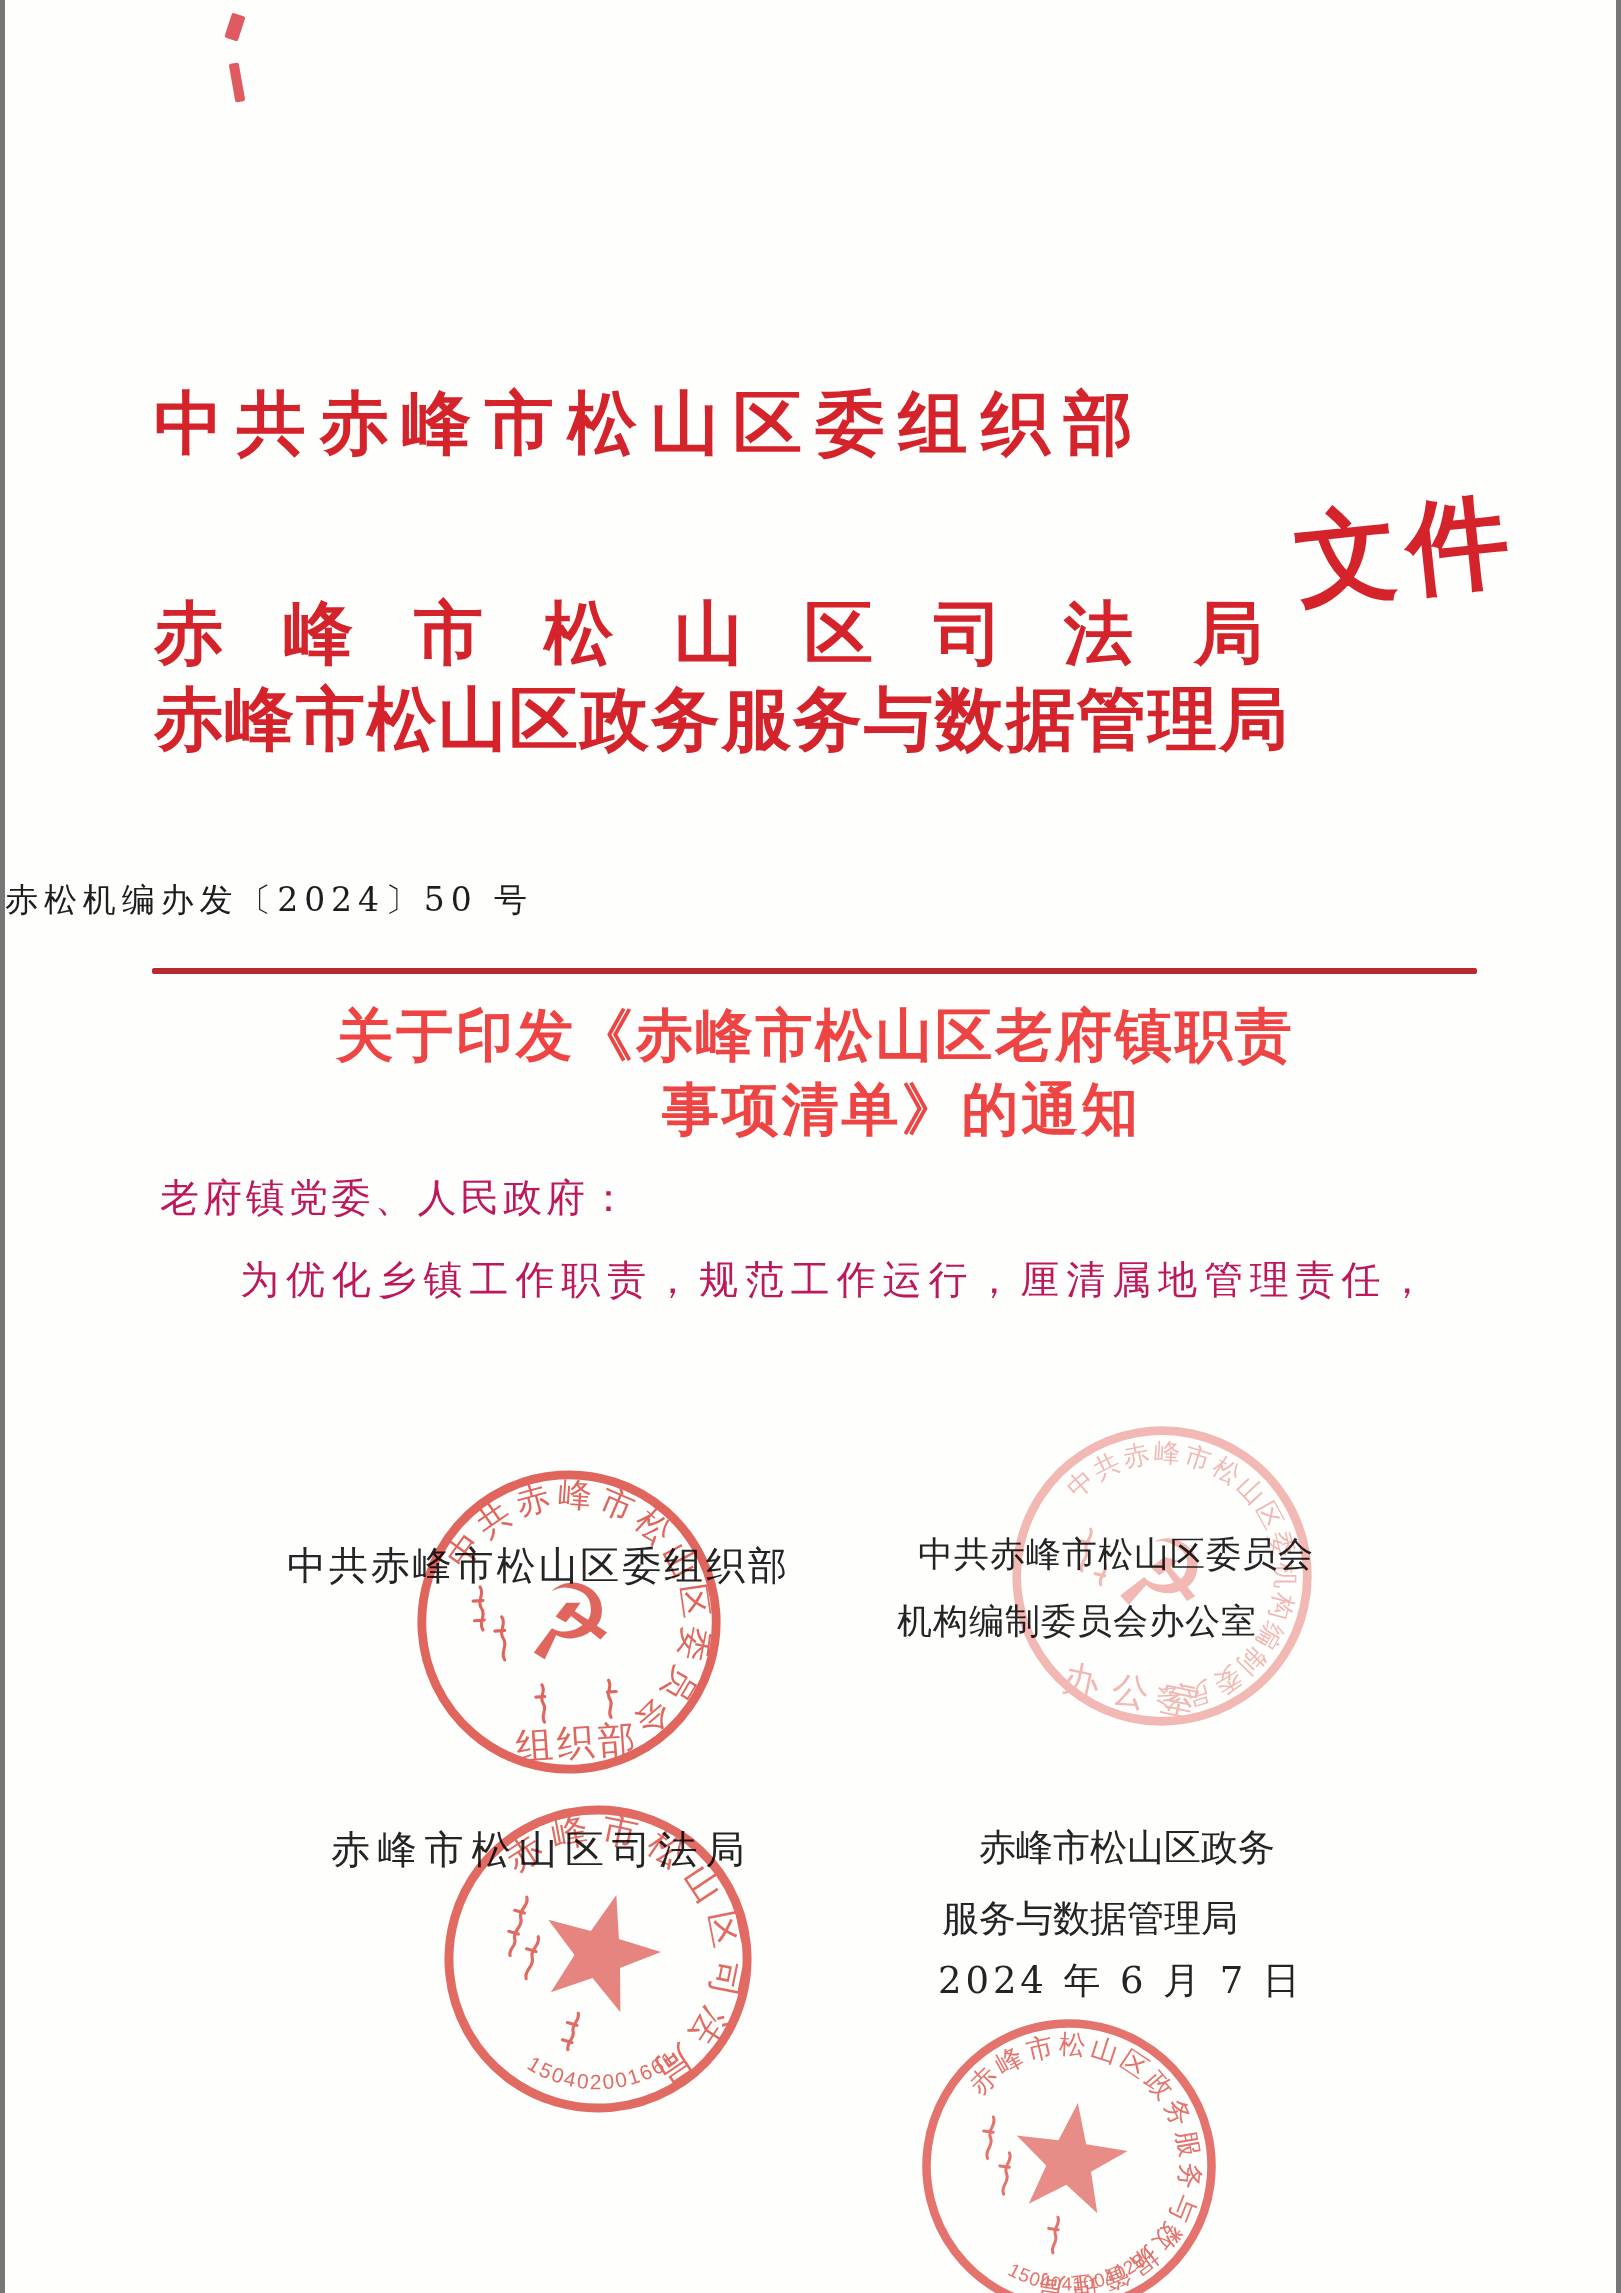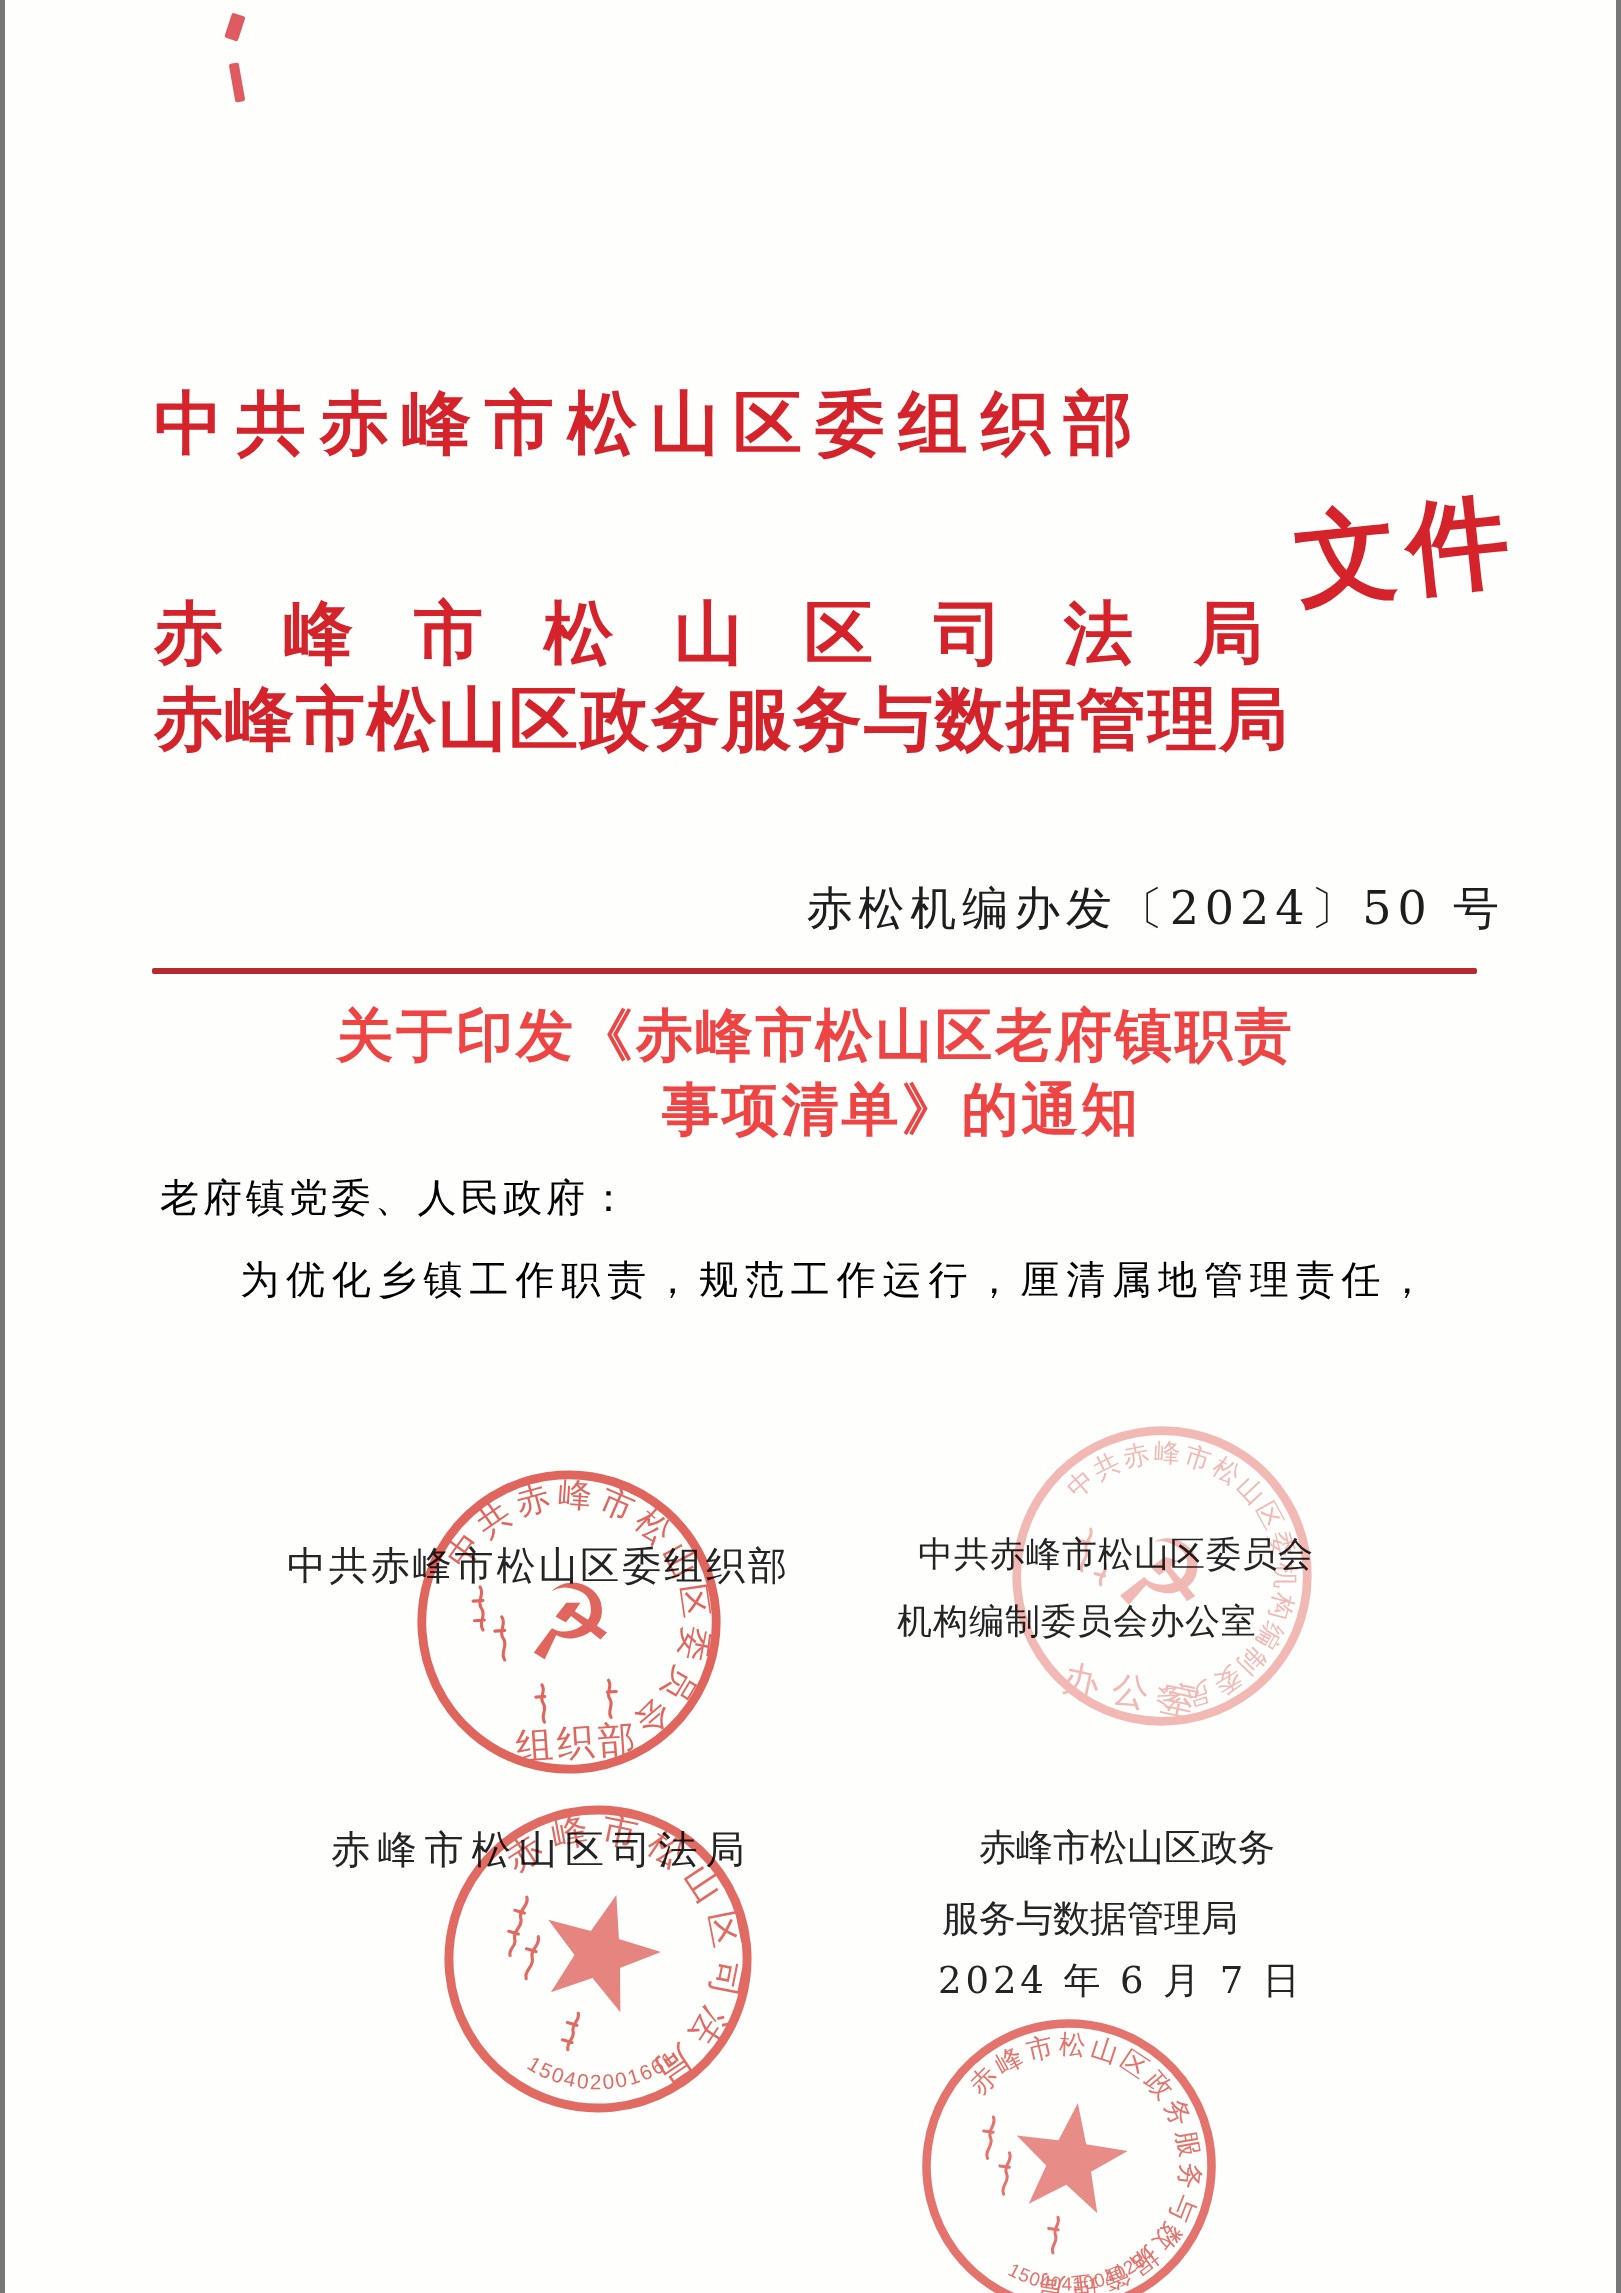--- a/index.html
+++ b/index.html
@@ -16,36 +16,36 @@
   .org-l1{left:149px; top:388px;  font-size:69px; letter-spacing:13.7px;}
   .org-l2{left:149px; top:482px;  font-size:62px; letter-spacing:2px;}
   .org-l3{left:149px; top:598px;  font-size:69px; letter-spacing:61px;}
   .org-l4{left:149px; top:684px;  font-size:69px; letter-spacing:2px;}
   .doc-type{
     left:1290px; top:498px; font-size:102px; font-weight:bold;
     color:#d5232c; letter-spacing:9.8px; transform:rotate(-6deg);
     line-height:1;
   }
   .doc-number{
-    left:0; top:878px; width:1500px; text-align:right;
-    font-size:46px; color:#1d1d1d; letter-spacing:5.9px;
+    left:0; top:878px; width:1500px; text-align:left;
+    font-size:33px; color:#1d1d1d; letter-spacing:5.9px;
   }
   .red-rule{
     left:147px; top:968px; width:1325px; height:5.9px;
     background:#b7292e; border-radius:2px;
   }
 
   
   .title-line{width:1621px; text-align:center; color:#ef4444;
     font-weight:bold; font-size:57px; letter-spacing:2.9px; line-height:1;}
   .title-1{left:0; top:1006px;}
   .title-2{left:86px; top:1080px;}
 
   
-  .body-line{color:#000000; font-size:39px; line-height:1;}
+  .body-line{color:#be185d; font-size:39px; line-height:1;}
   .b-sal{left:155px; top:1178px; letter-spacing:3.9px;}
   .b-p1 {left:235px; top:1260px; letter-spacing:6.9px;}
   .b-p2 {left:155px; top:1345px; letter-spacing:6.9px;}
   .b-p3 {left:155px; top:1427px; letter-spacing:5.9px;}
 
   
   .sig{color:#242424; line-height:1;}
   .sig-r1l {left:282px; top:1546px; font-size:39px; letter-spacing:2.9px;}
   .sig-r1r1{left:913px; top:1537px; font-size:35px; letter-spacing:1px;}
   .sig-r1r2{left:892px; top:1604px; font-size:35px; letter-spacing:1px;}

